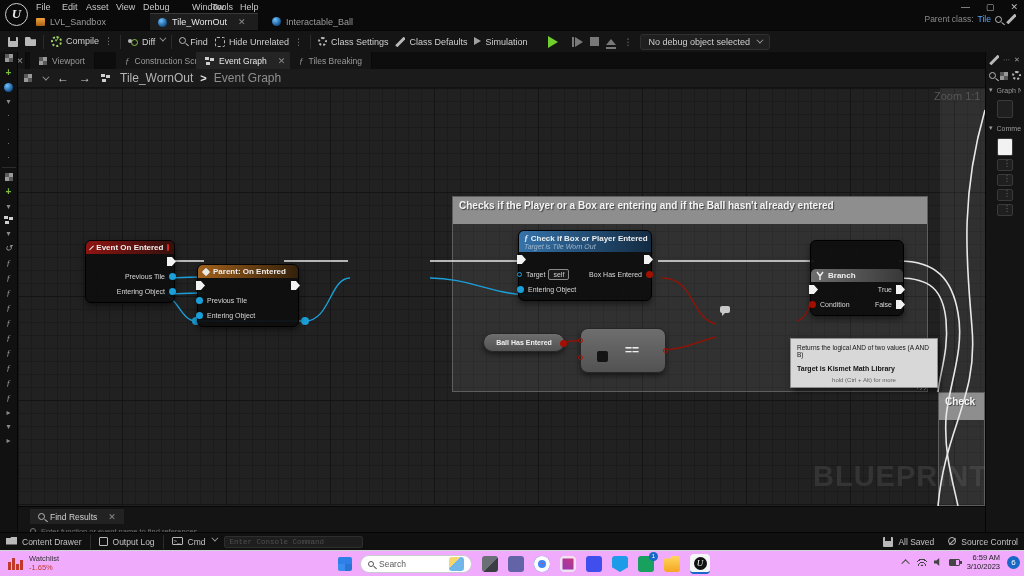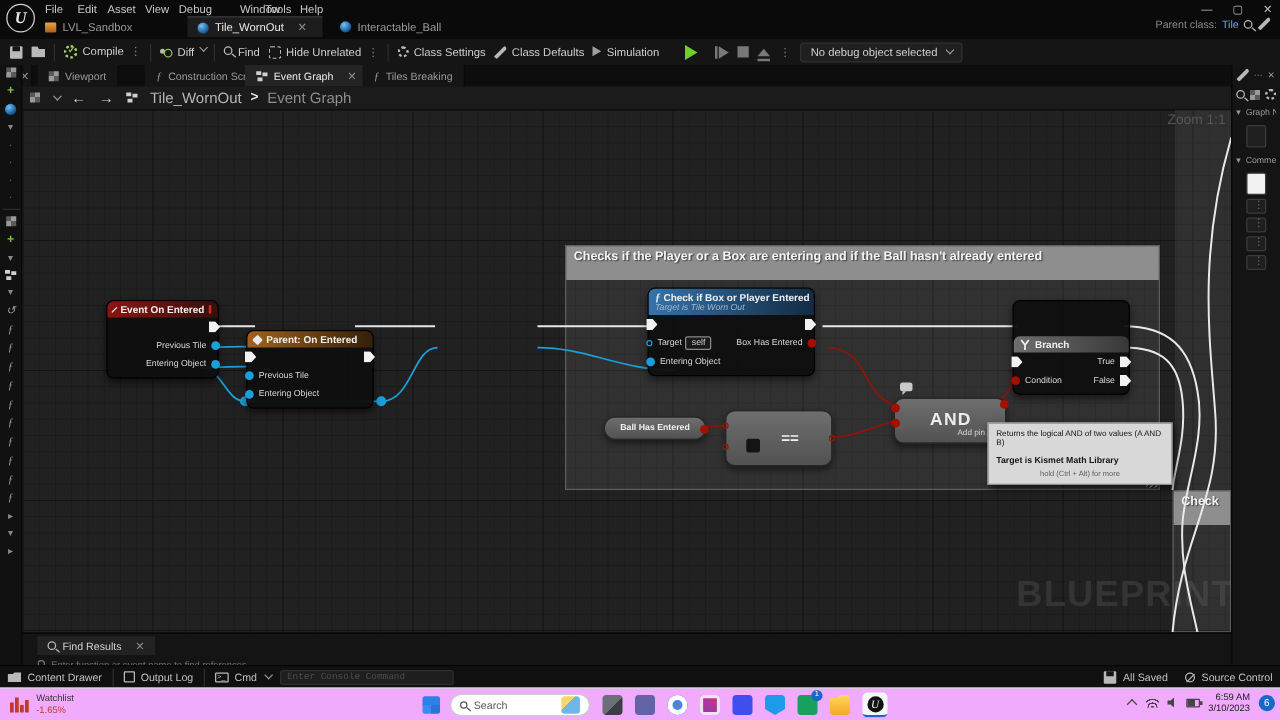--- a/index.html
+++ b/index.html
@@ -153,21 +153,21 @@
   .rp-thumb.small:after { content:"⋮"; position:absolute; left:5px; top:-1px; color:#777; font-size:8px; }
 
   
   #find-results { position:absolute; left:18px; top:506px; width:967px; height:26px; background:#141414; border-top:1px solid #060606; }
   #fr-tab { position:absolute; left:12px; top:2px; height:15px; background:#222; display:flex; align-items:center; gap:5px; padding:0 8px; font-size:8.5px; color:#d0d0d0; }
   #fr-search { position:absolute; left:12px; top:19px; width:930px; height:10px; display:flex; align-items:center; gap:5px; font-size:7.5px; color:#6f6f6f; overflow:hidden; }
   .ring-ico { width:6px; height:6px; border:1.2px solid #777; border-radius:50%; }
 
   
   #statusbar { position:absolute; left:0; top:532px; width:1024px; height:18px; background:#101010; border-top:1px solid #040404; display:flex; align-items:center; font-size:8.5px; color:#c2c2c2; padding:0 6px; gap:8px; }
-  .sb-item { display:flex; align-items:center; gap:5px; white-space:nowrap; }
+  .sb-item { display:flex; align-items:flex-start; gap:5px; white-space:nowrap; }
   .drawer-ico { width:11px; height:8px; background:#b9b9b9; clip-path:polygon(0 20%,40% 20%,50% 0,100% 0,100% 100%,0 100%); }
   .log-ico { width:9px; height:9px; border:1px solid #b9b9b9; border-radius:1px; }
   .cmd-ico { width:11px; height:8px; border:1px solid #b9b9b9; border-radius:1px; font-size:6px; line-height:7px; padding-left:1px; color:#b9b9b9; }
   #console-input { width:139px; height:12px; background:#1e1e1e; border:1px solid #2e2e2e; border-radius:2px; color:#bbb; font-family:"Liberation Mono",monospace; font-size:7.5px; padding:0 5px; }
   #console-input::placeholder { color:#4f4f4f; }
   #sb-right { margin-left:auto; display:flex; align-items:center; gap:14px; }
   .slash-ico { width:8px; height:8px; border:1.2px solid #b9b9b9; border-radius:50%; position:relative; }
   .slash-ico:after { content:""; position:absolute; left:-1px; top:3px; width:9px; height:1.2px; background:#b9b9b9; transform:rotate(-45deg); }
 
   
@@ -499,27 +499,20 @@
 
     <div class="gray-node" id="node-eq">
       <span class="pdot ring-red abs-pin" style="left:-3px; top:9px"></span>
       <span class="pdot ring-red abs-pin" style="left:-3px; top:26px"></span>
       <span class="chk"></span>
       <span class="lbl">==</span>
       <span class="pdot ring-red abs-pin" style="right:-3px; top:19px"></span>
     </div>
 
     <div class="bubble-ico"></div>
-    <div class="gray-node" id="node-and">
-      <span class="pdot red abs-pin" style="left:-3px; top:4px"></span>
-      <span class="pdot red abs-pin" style="left:-3px; top:16px"></span>
-      <span class="lbl">AND</span>
-      <span class="pdot red abs-pin" style="right:-3px; top:1px"></span>
-      <span class="addpin"><span>Add pin</span><span class="plus">+</span></span>
-    </div>
 
     <div id="tooltip">
       <div class="t1">Returns the logical AND of two values (A AND B)</div>
       <div class="t2">Target is Kismet Math Library</div>
       <div class="t3">hold (Ctrl + Alt) for more</div>
     </div>
   </div>
 
   <div id="right-panel">
     <div class="rp-row">

